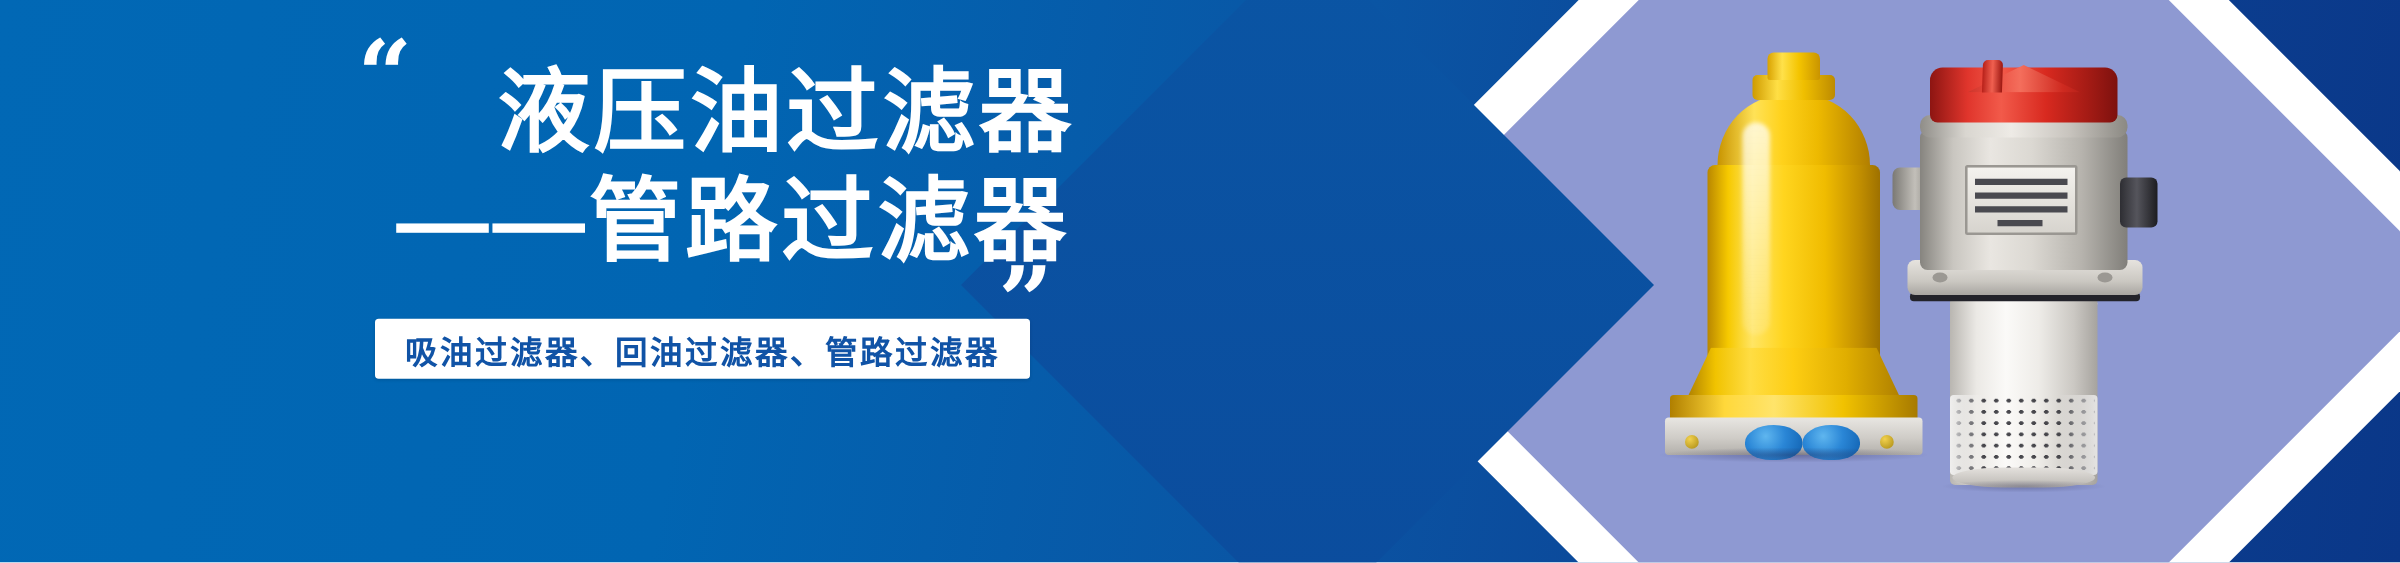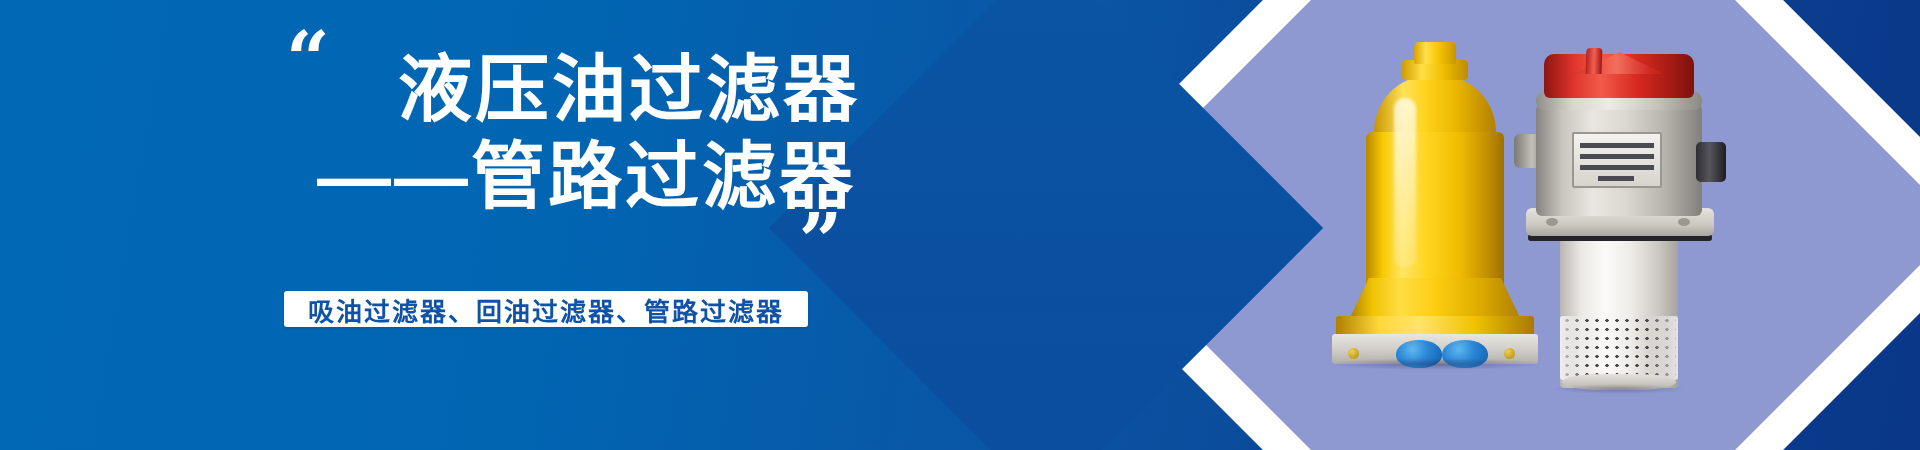--- a/index.html
+++ b/index.html
@@ -69,27 +69,26 @@
     font-weight:700;
     font-size:74px;
     letter-spacing:3px;
     line-height:1.18;
   }
   .headline .l1{display:block;}
   .headline .l2{display:block;padding-right:4px;}
 
   .subtitle-box{
     position:absolute;
-    left:284px;top:255px;
-    width:524px;height:36px;
+    left:300px;top:255px;
+    width:524px;height:48px;
     background:#ffffff;
     border-radius:3px;
     display:flex;align-items:center;justify-content:center;
     box-shadow:0 1px 3px rgba(0,0,0,.14);
-    margin-top:36px;
   }
   .subtitle-box span{
     color:#1053a6;
     font-weight:700;
     font-size:26px;
     letter-spacing:2px;
     white-space:nowrap;
   }
 
   

